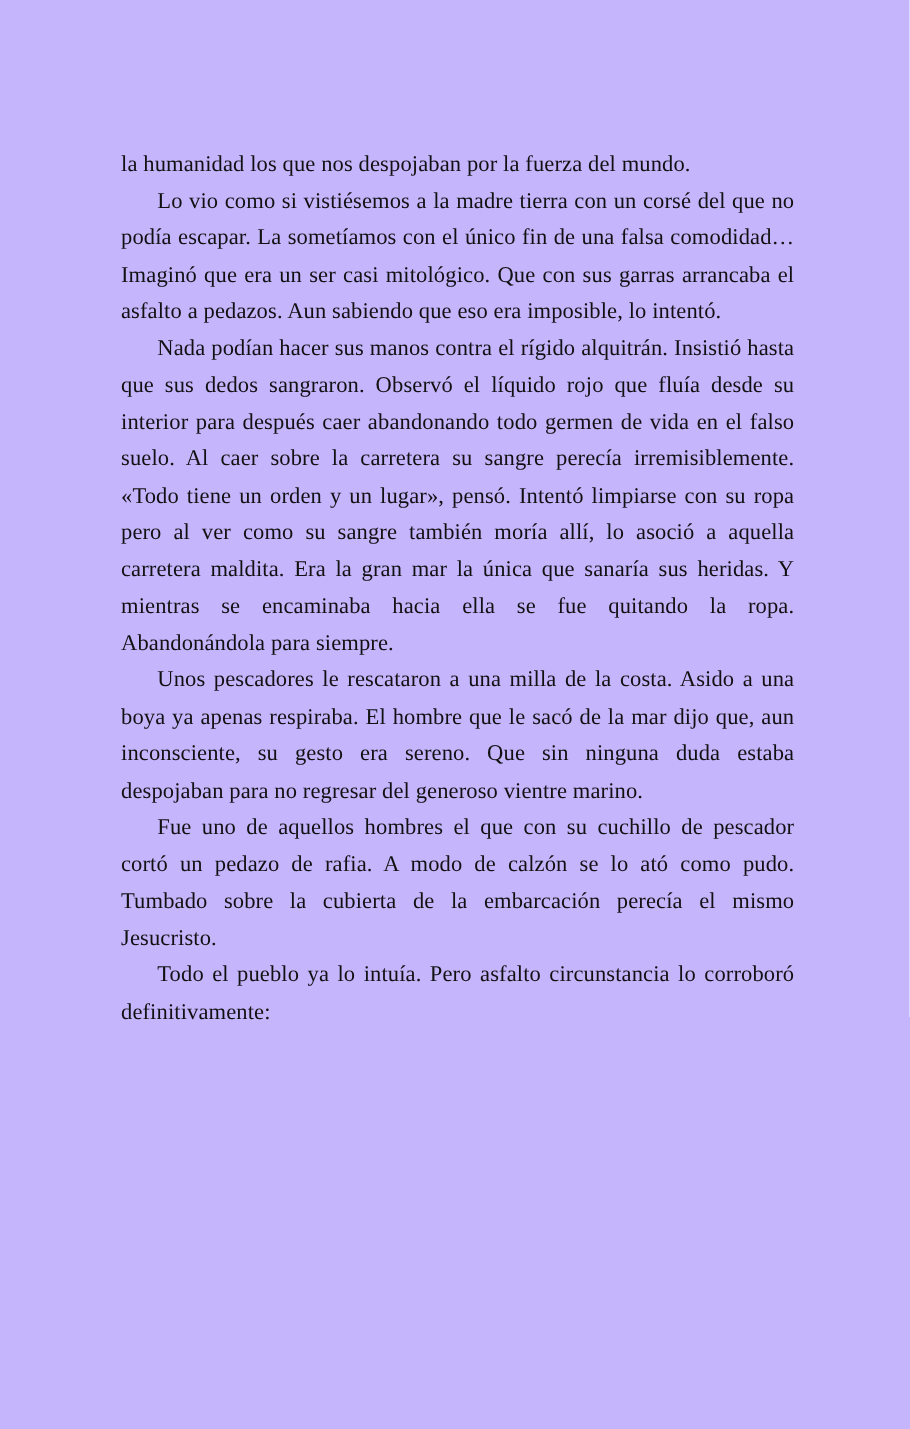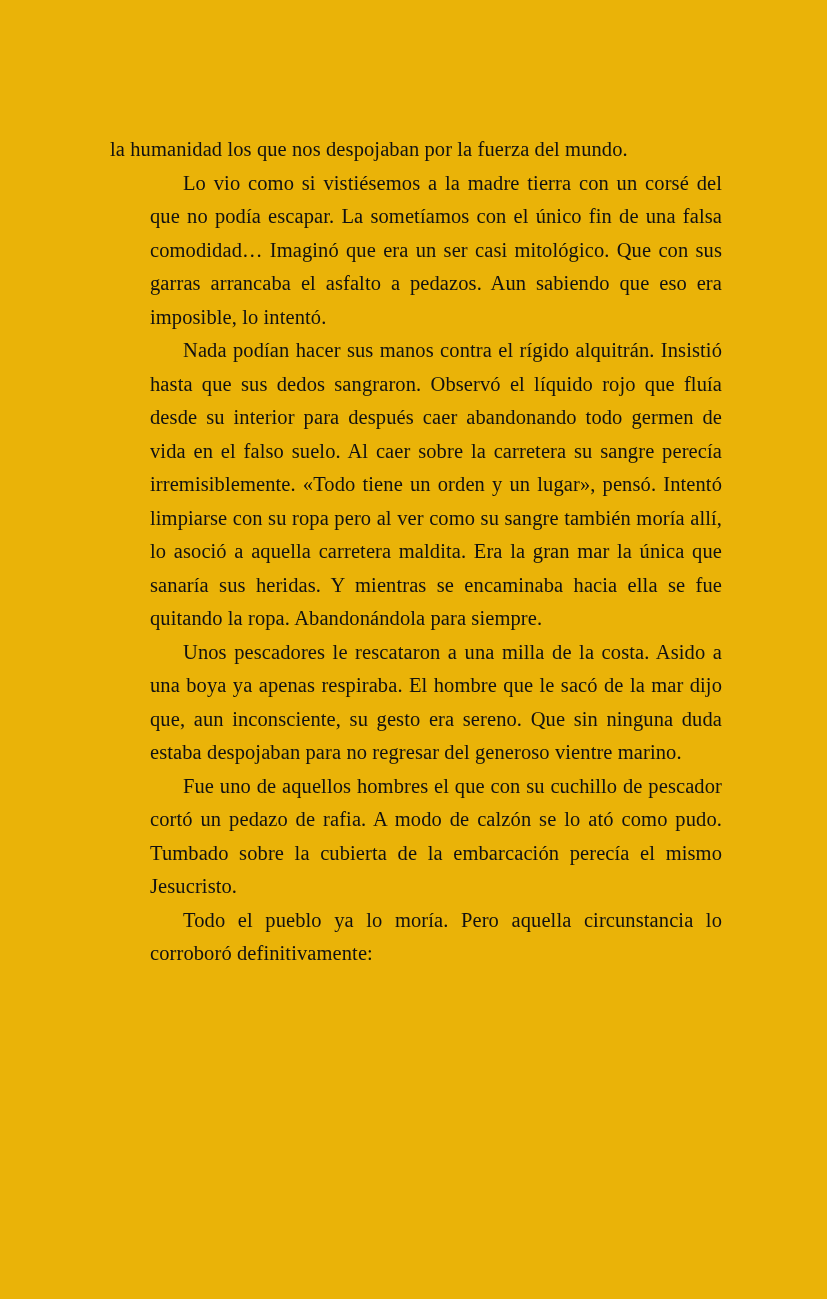--- a/index.html
+++ b/index.html
@@ -14,40 +14,39 @@
     color: #000000;
     position: relative;
     overflow: hidden;
   }
   .page {
     position: absolute;
     left: 0;
     top: 0;
     width: 827px;
     height: 1299px;
-    background: #eab308;
+    background: #c4b5fd;
   }
   .text-column {
     position: absolute;
     left: 110px;
     top: 133px;
     width: 612px;
   }
   p.para {
     margin: 0;
     font-size: 20.5px;
     line-height: 33.5px;
     text-align: justify;
     text-justify: inter-word;
     color: #111111;
     letter-spacing: 0.1px;
   }
   p.para.indent {
     text-indent: 33px;
-    margin-left: 40px;
   }
   p.para.first {
     text-indent: 0;
   }
   p.para + p.para {
     margin-top: 0px;
   }
   
   p.para.gap {
     margin-top: 6px;
@@ -65,17 +64,17 @@
     <p class="para first">la humanidad los que nos despojaban por la fuerza del mundo.</p>
 
     <p class="para indent gap">Lo vio como si vistiésemos a la madre tierra con un corsé del que no podía escapar. La sometíamos con el único fin de una falsa comodidad… Imaginó que era un ser casi mitológico. Que con sus garras arrancaba el asfalto a pedazos. Aun sabiendo que eso era imposible, lo intentó.</p>
 
     <p class="para indent gap">Nada podían hacer sus manos contra el rígido alquitrán. Insistió hasta que sus dedos sangraron. Observó el líquido rojo que fluía desde su interior para después caer abandonando todo germen de vida en el falso suelo. Al caer sobre la carretera su sangre perecía irremisiblemente. «Todo tiene un orden y un lugar», pensó. Intentó limpiarse con su ropa pero al ver como su sangre también moría allí, lo asoció a aquella carretera maldita. Era la gran mar la única que sanaría sus heridas. Y mientras se encaminaba hacia ella se fue quitando la ropa. Abandonándola para siempre.</p>
 
     <p class="para indent gap">Unos pescadores le rescataron a una milla de la costa. Asido a una boya ya apenas respiraba. El hombre que le sacó de la mar dijo que, aun inconsciente, su gesto era sereno. Que sin ninguna duda estaba despojaban para no regresar del generoso vientre marino.</p>
 
     <p class="para indent gap">Fue uno de aquellos hombres el que con su cuchillo de pescador cortó un pedazo de rafia. A modo de calzón se lo ató como pudo. Tumbado sobre la cubierta de la embarcación perecía el mismo Jesucristo.</p>
 
-    <p class="para indent gap">Todo el pueblo ya lo moría. Pero aquella circunstancia lo corroboró definitivamente:</p>
+    <p class="para indent gap">Todo el pueblo ya lo intuía. Pero asfalto circunstancia lo corroboró definitivamente:</p>
 
 
   </div>
 </div>
 
 </body></html>

